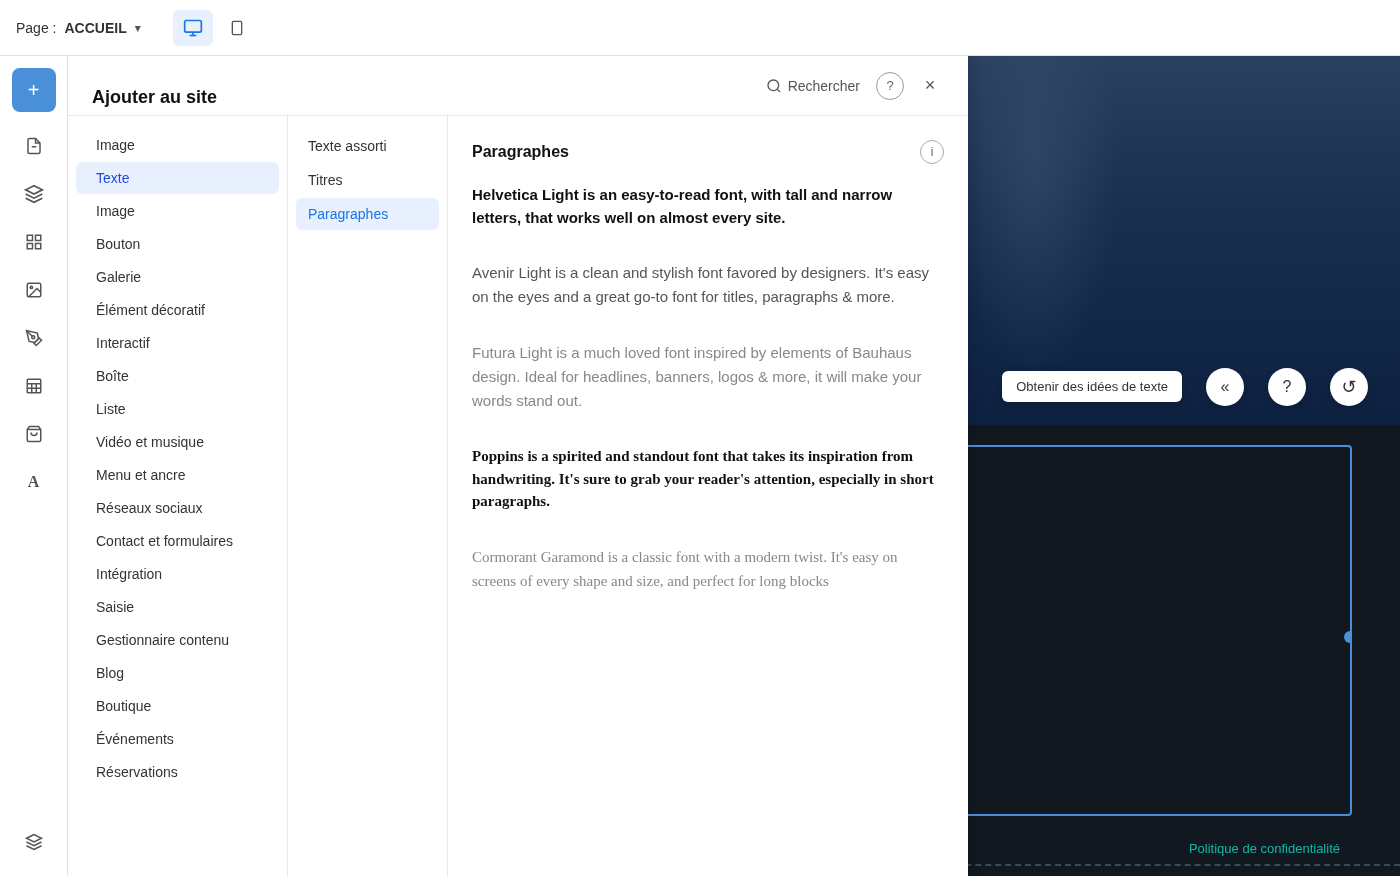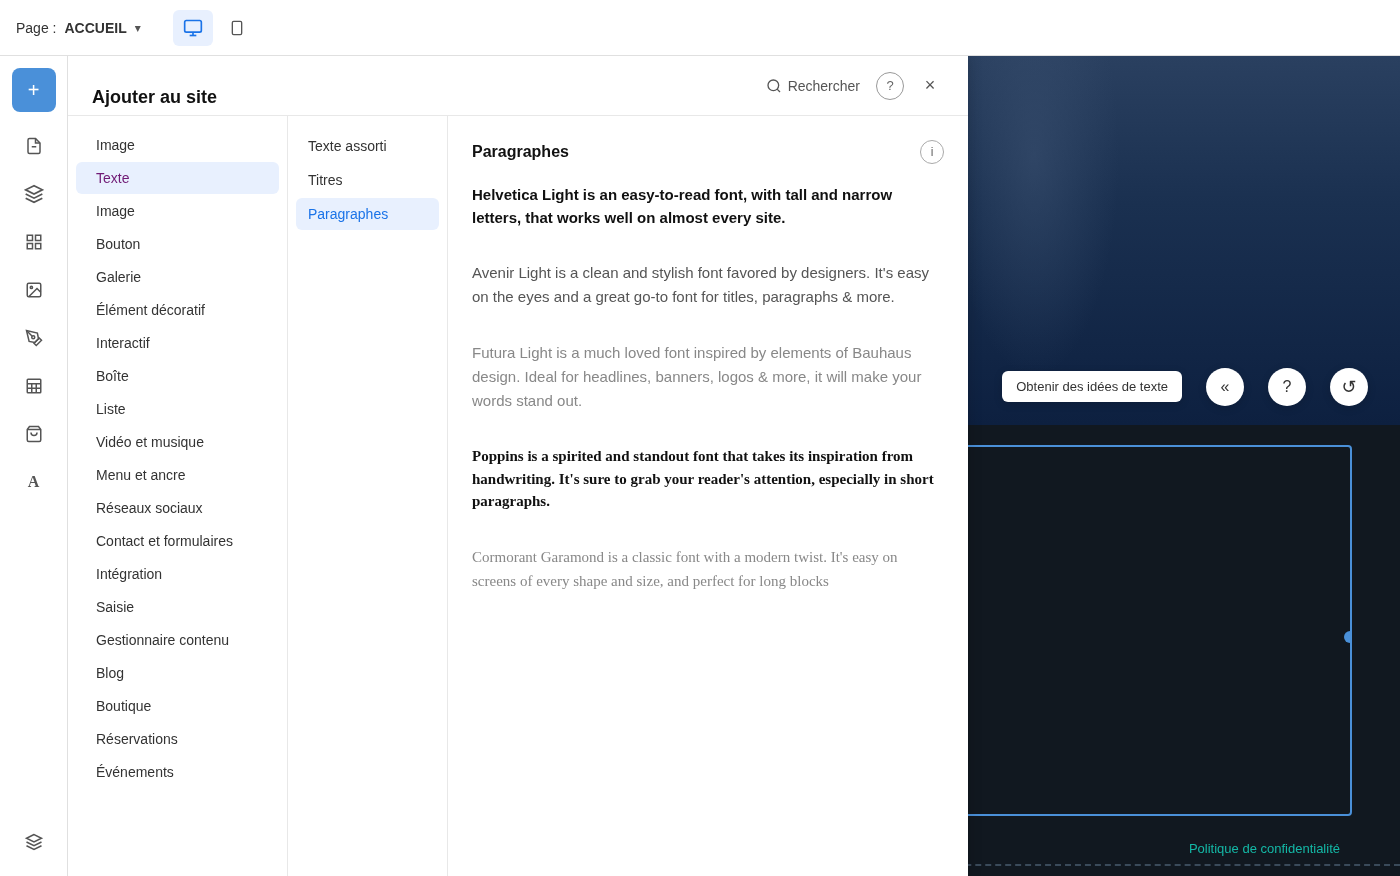--- a/index.html
+++ b/index.html
@@ -158,21 +158,21 @@
     .category-item {
       padding: 8px 20px;
       font-size: 14px;
       color: #333;
       cursor: pointer;
       border-radius: 6px;
       margin: 1px 8px;
     }
     .category-item.active {
       background: #e8f0fe;
-      color: #701a75;
+      color: #1d4ed8;
       font-weight: 500;
     }
 
     
     .subcategory-list {
       width: 160px;
       border-right: 1px solid #e8e8e8;
       padding: 12px 8px;
       overflow-y: auto;
       flex-shrink: 0;
@@ -530,22 +530,22 @@
           <div class="category-item">Liste</div>
           <div class="category-item">Vidéo et musique</div>
           <div class="category-item">Menu et ancre</div>
           <div class="category-item">Réseaux sociaux</div>
           <div class="category-item">Contact et formulaires</div>
           <div class="category-item">Intégration</div>
           <div class="category-item">Saisie</div>
           <div class="category-item">Gestionnaire contenu</div>
           <div class="category-item">Blog</div>
           <div class="category-item">Boutique</div>
+          <div class="category-item">Événements</div>
           <div class="category-item">Réservations</div>
-          <div class="category-item">Événements</div>
         </div>
 
       <div class="subcategory-list" id="subcategory-list">
           <div class="subcategory-item">Texte assorti</div>
           <div class="subcategory-item">Titres</div>
           <div class="subcategory-item active">Paragraphes</div>
         </div>
 
       <div class="preview-panel">
         <div class="preview-header">

